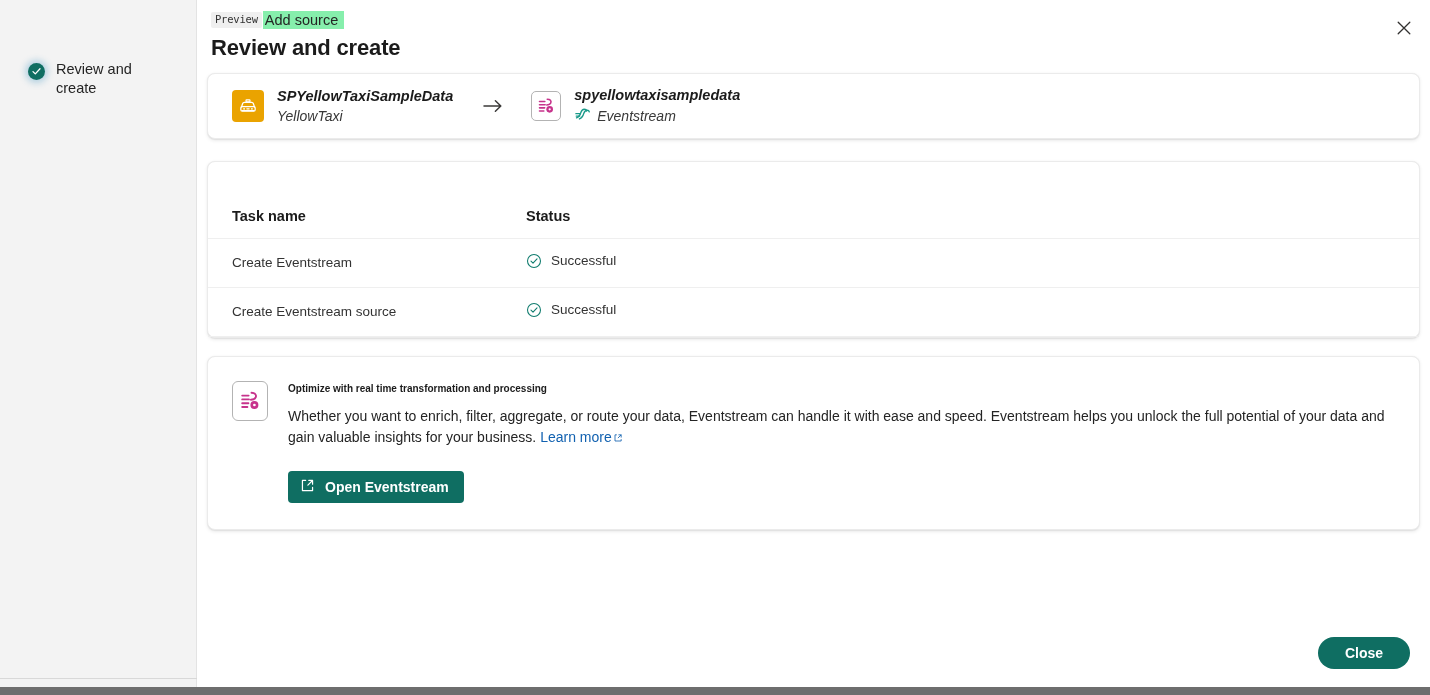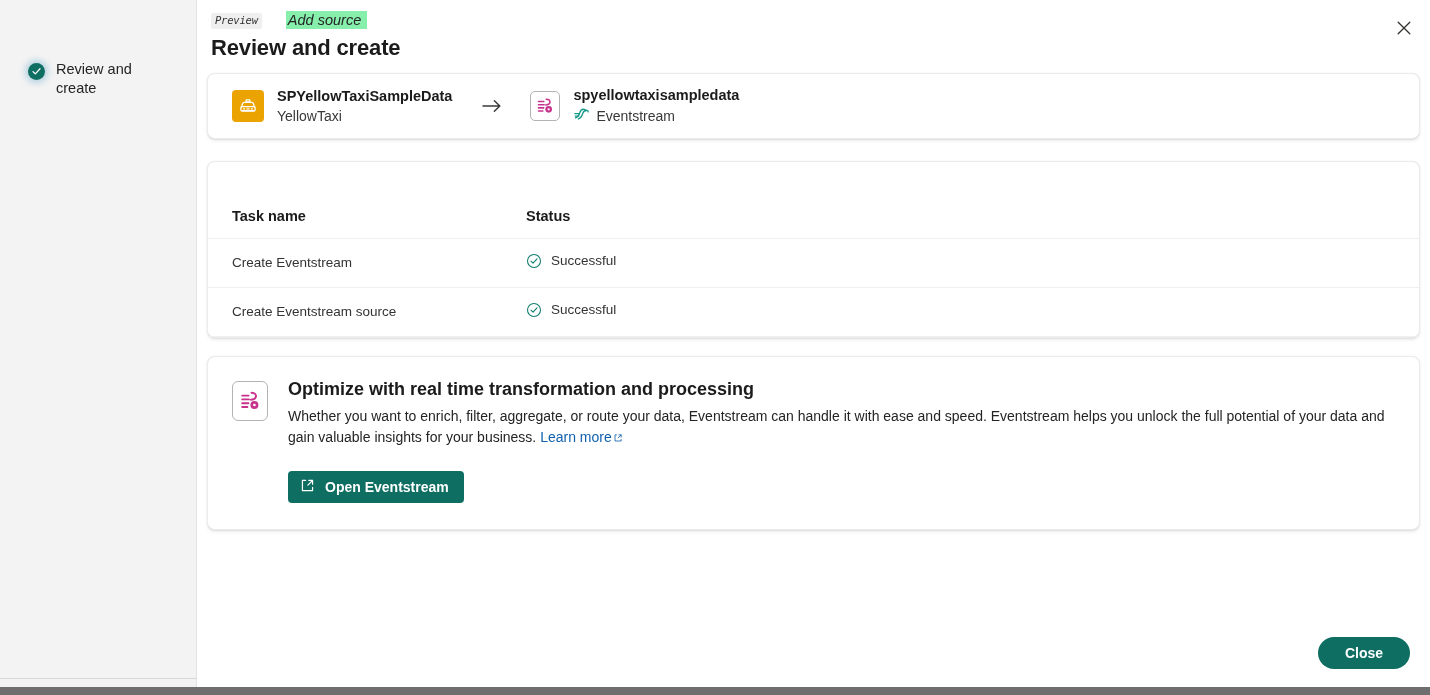--- a/index.html
+++ b/index.html
@@ -78,24 +78,23 @@
     position: relative;
     background: #ffffff;
     height: 687px;
     padding: 0 0 0 0;
   }
   .header {
     padding: 10px 28px 0 14px;
   }
   .breadcrumb-row {
     display: flex;
-    align-items: flex-end;
-    gap: 24px;
+    align-items: center;
+    gap: 1px;
     height: 19px;
-    font-style: italic;
   }
   .preview-badge {
     background: #efefef;
     color: #333333;
     font-family: "DejaVu Sans Mono", monospace;
     font-size: 10.5px;
     letter-spacing: -0.2px;
     padding: 1px 4px 2px 4px;
     border-radius: 2px;
     line-height: 13px;
@@ -162,21 +161,21 @@
   .icon-es-box {
     width: 30px; height: 30px;
     border-radius: 5px;
     background: #ffffff;
     border: 1.5px solid #b3b3b3;
     display: flex;
     align-items: center;
     justify-content: center;
     flex: 0 0 30px;
   }
-  .flow-texts { display: flex; flex-direction: column; gap: 1px; }
+  .flow-texts { display: flex; flex-direction: column; gap: 1px; font-style: italic; }
   .flow-title {
     font-size: 14.5px;
     font-weight: bold;
     color: #1b1b1b;
     line-height: 19px;
   }
   .flow-sub {
     font-size: 14px;
     color: #383838;
     line-height: 19px;
@@ -236,21 +235,21 @@
     background: #ffffff;
     border: 1.5px solid #b3b3b3;
     display: flex;
     align-items: center;
     justify-content: center;
     flex: 0 0 36px;
     margin-top: 2px;
   }
   .optimize-body { flex: 1; }
   .optimize-title {
-    font-size: 18px;
+    font-size: 10px;
     font-weight: bold;
     color: #1b1b1b;
     line-height: 20px;
     margin-bottom: 7px;
   }
   .optimize-desc {
     font-size: 14px;
     line-height: 21px;
     color: #242424;
     max-width: 1100px;

